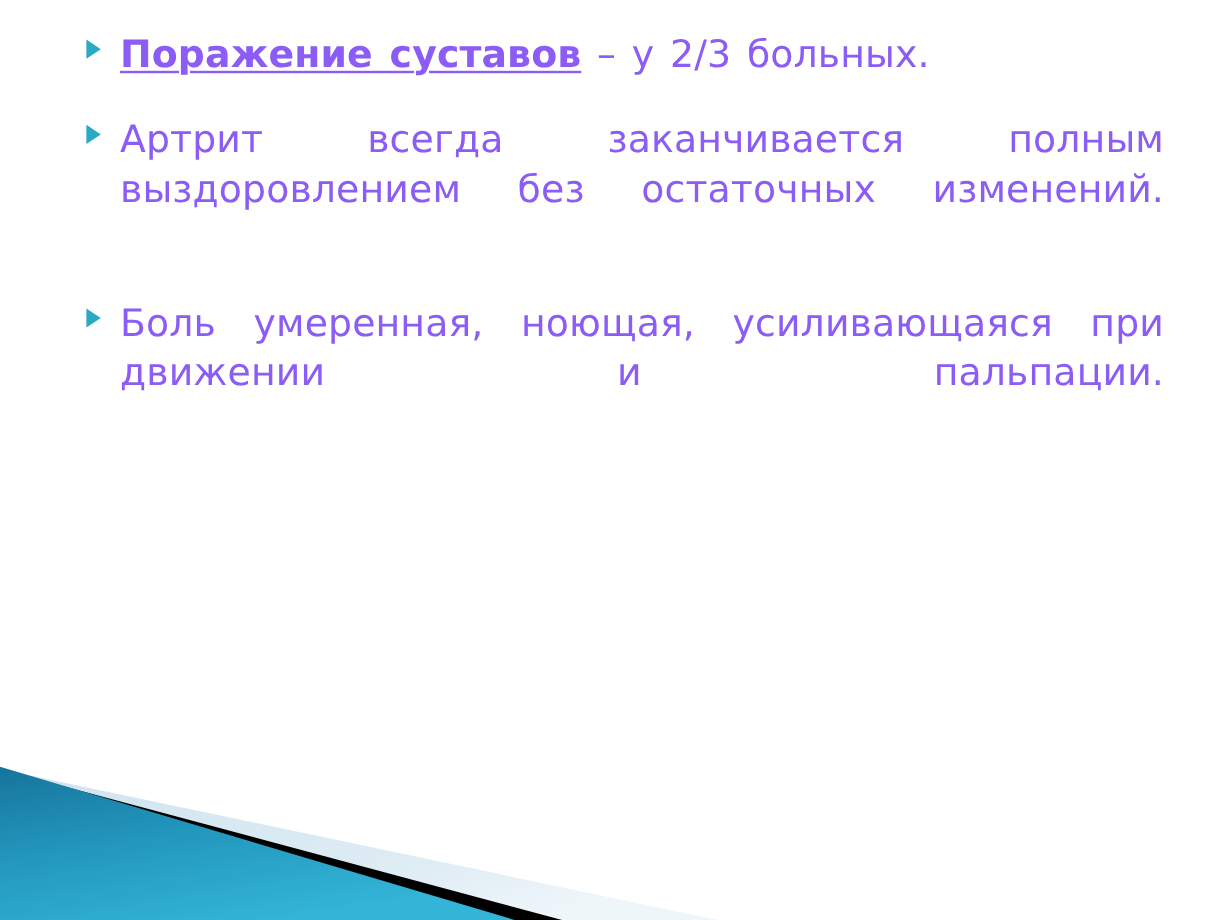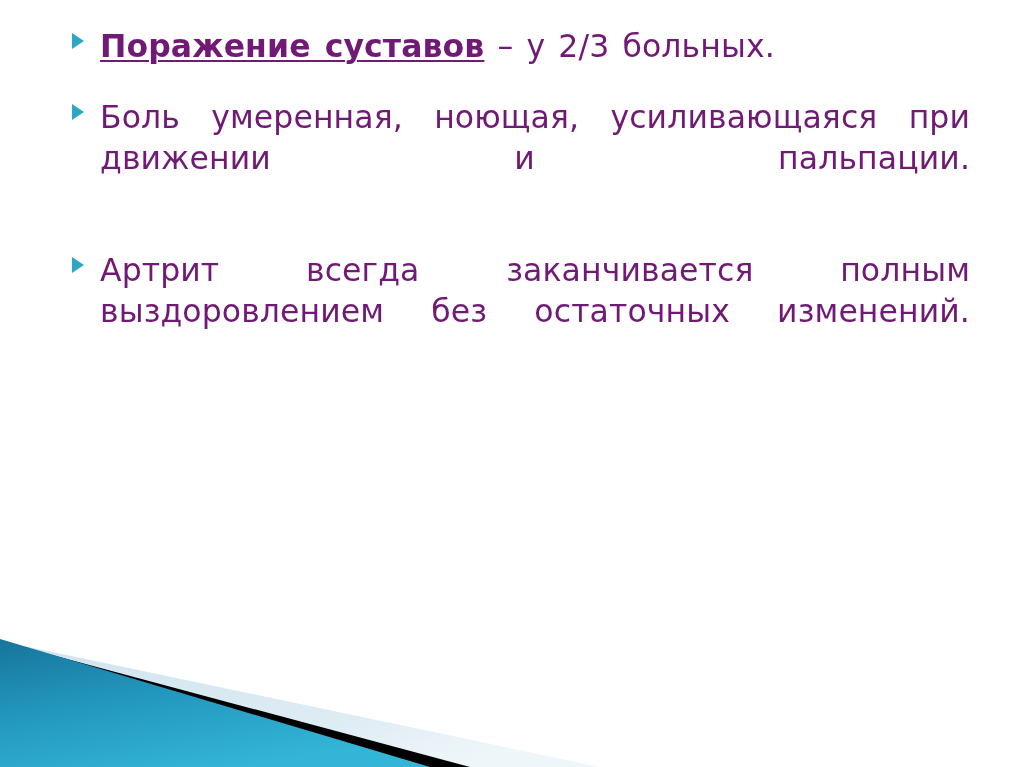--- a/index.html
+++ b/index.html
@@ -44,21 +44,21 @@
     left: 10px;
     top: 0.46em;
     width: 0;
     height: 0;
     border-top: 8px solid transparent;
     border-bottom: 8px solid transparent;
     border-left: 12px solid #2BA8C4;
   }
 
   .para {
-    color: #701a75;
+    color: #8b5cf6;
     font-size: 31.5px;
     line-height: 1.30;
     text-align: justify;
     text-justify: inter-word;
     letter-spacing: 0.1px;
     -webkit-hyphens: none;
     hyphens: none;
   }
 
   
@@ -105,26 +105,26 @@
   <div class="content">
 
     <div class="bullet-block">
       <span class="bullet-marker"></span>
       <div class="para no-justify p1"><span class="bold-underline">Поражение суставов</span><span> –  у 2/3 больных.</span></div>
     </div>
 
 
     <div class="bullet-block">
       <span class="bullet-marker"></span>
-      <div class="para p3">Боль умеренная, ноющая, усиливающаяся при движении и пальпации.</div>
+      <div class="para p4">Артрит всегда заканчивается полным выздоровлением без остаточных изменений.</div>
     </div>
 
     <div class="bullet-block">
       <span class="bullet-marker"></span>
-      <div class="para p4">Артрит всегда заканчивается полным выздоровлением без остаточных изменений.</div>
+      <div class="para p3">Боль умеренная, ноющая, усиливающаяся при движении и пальпации.</div>
     </div>
 
   </div>
 
   <div class="footer-deco">
     <svg width="1024" height="150" viewBox="0 0 1024 150" xmlns="http://www.w3.org/2000/svg">
       <defs>
         <linearGradient id="tealGrad" x1="0" y1="0" x2="0.55" y2="1">
           <stop offset="0%" stop-color="#17749B"></stop>
           <stop offset="45%" stop-color="#2295BC"></stop>

